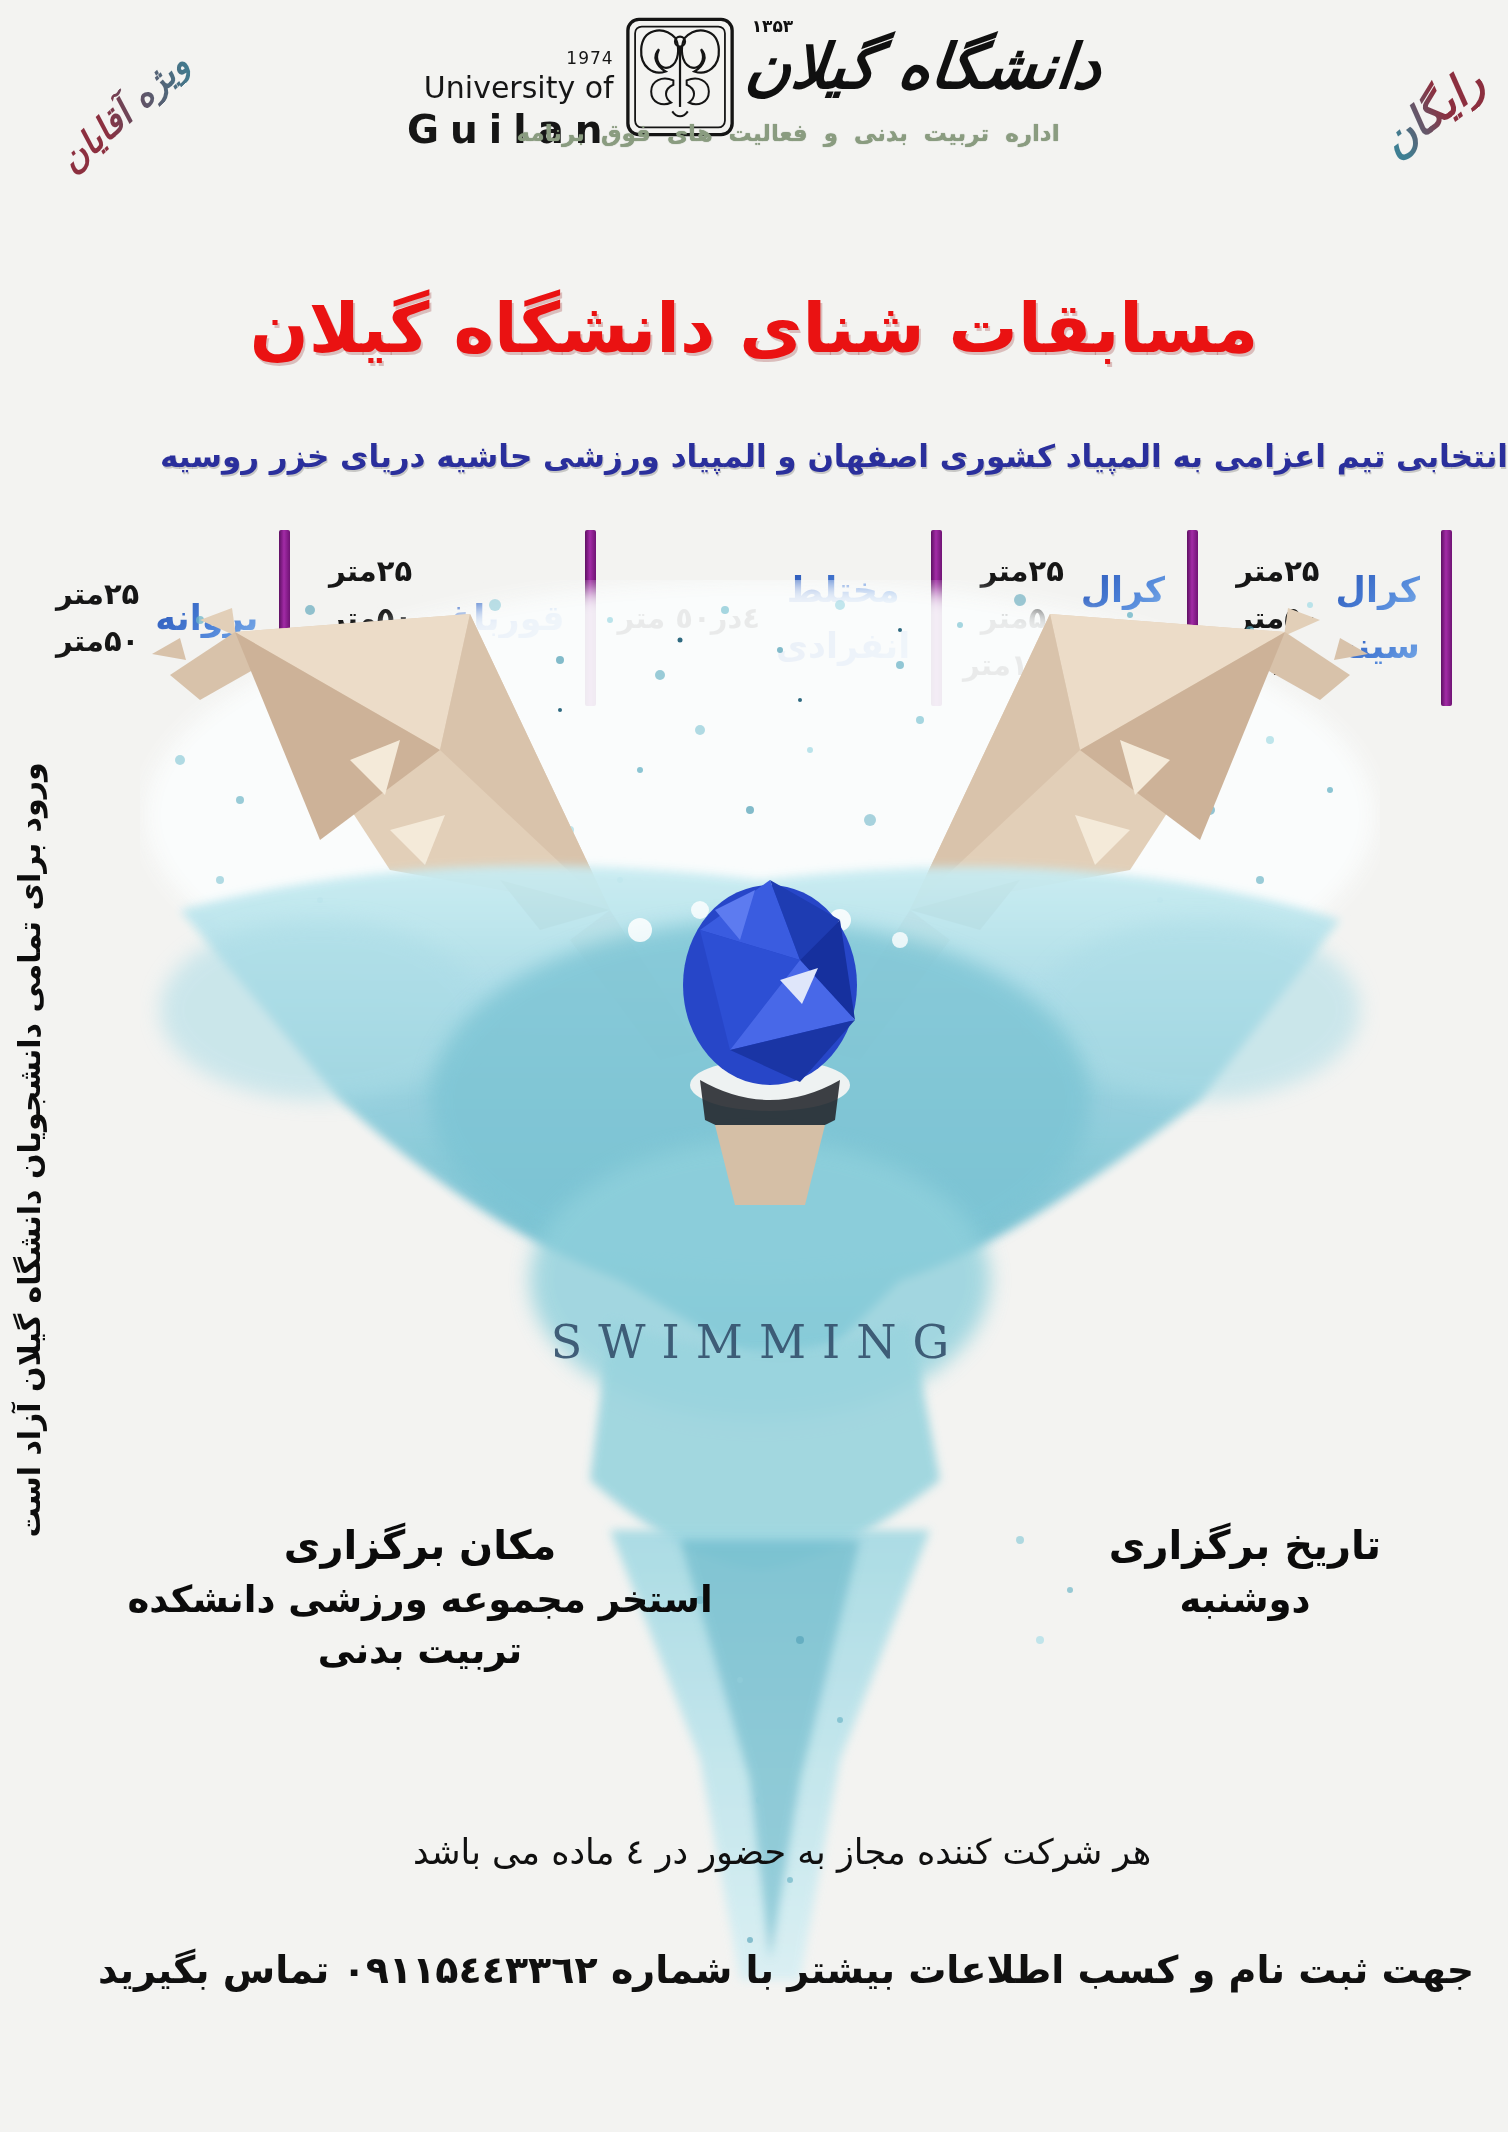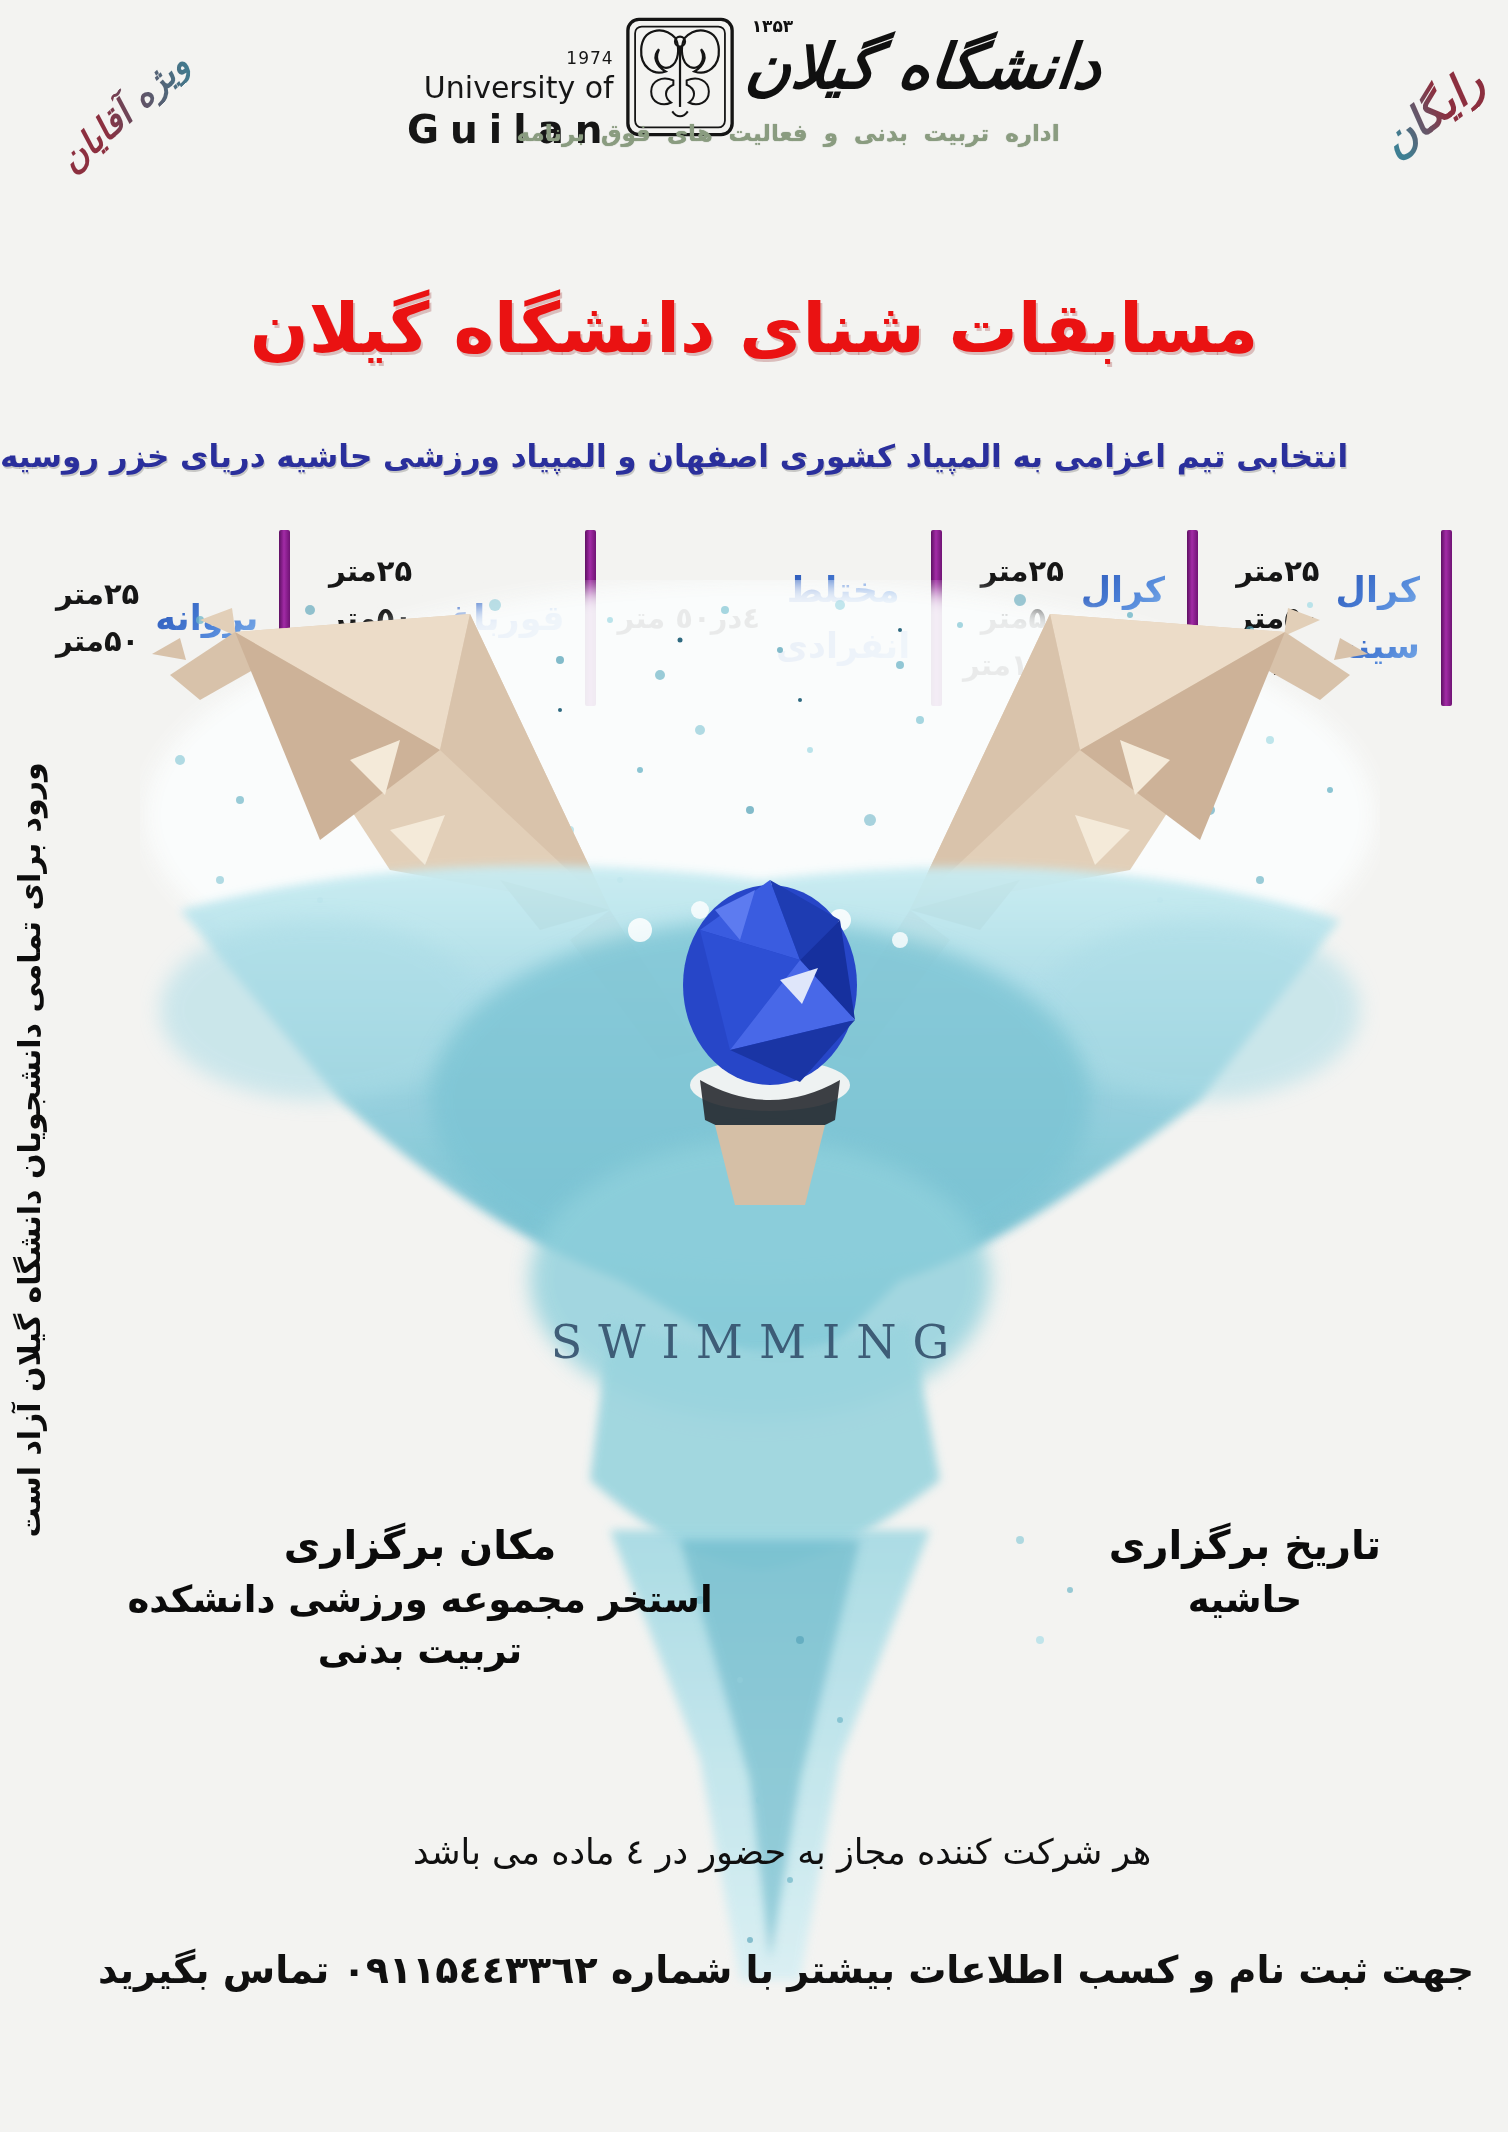--- a/index.html
+++ b/index.html
@@ -39,21 +39,21 @@
   }
   
   .title{
     position:absolute; top:288px; left:0; width:100%; margin:0;
     text-align:center; direction:rtl;
     font-size:69px; font-weight:800; color:#ea1212;
     text-shadow:2px 3px 0 rgba(130,0,0,.22);
   }
   .subtitle{
     position:absolute; top:438px; left:0; width:100%;
-    text-align:left; direction:rtl;
+    text-align:right; direction:rtl;
     font-size:31px; font-weight:700; color:#2a2f9c;
     text-shadow:1px 2px 0 rgba(0,0,0,.18);
   }
   
   .events{
     position:absolute; top:520px; left:56px; width:1396px; height:195px;
     display:flex; direction:rtl; justify-content:space-between; align-items:center;
   }
   .vbar{ width:11px; height:176px; border-radius:2px; align-self:center;
     background:linear-gradient(90deg,#5e0f63,#a22ba6 45%,#6f1374);
@@ -342,19 +342,19 @@
   </svg>
 
   <div class="info location">
     <div class="heading">مکان برگزاری</div>
     <div class="line">استخر مجموعه ورزشی دانشکده</div>
     <div class="line">تربیت بدنی</div>
   </div>
 
   <div class="info eventdate">
     <div class="heading">تاریخ برگزاری</div>
-    <div class="line">حاشیه</div>
+    <div class="line">دوشنبه</div>
   </div>
 
   <div class="rule-line">هر شرکت کننده مجاز به حضور در ٤ ماده می باشد</div>
   <div class="contact-line">جهت ثبت نام و کسب اطلاعات بیشتر با شماره ۰۹۱۱۵٤٤۳۳٦۲ تماس بگیرید</div>
 
 </div>
 
 </body></html>

